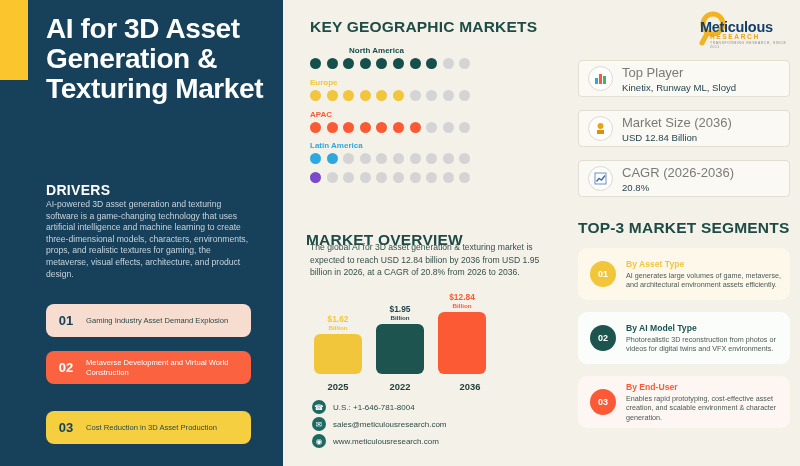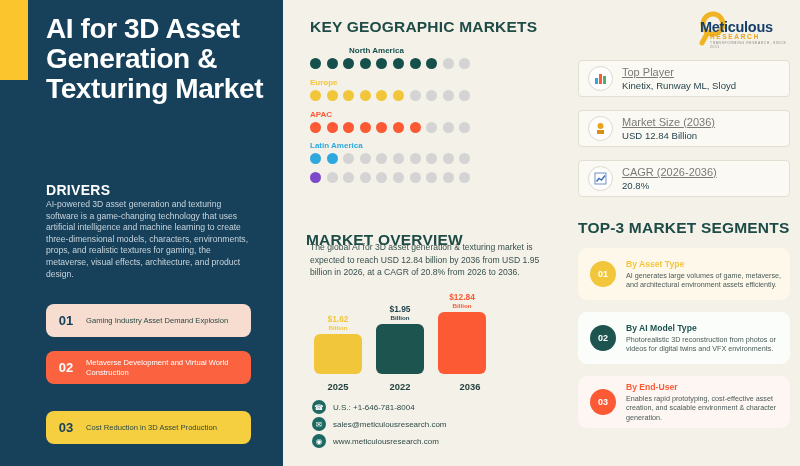--- a/index.html
+++ b/index.html
@@ -87,21 +87,21 @@
     position: absolute; left: 578px; width: 212px; height: 37px;
     background: #fbf9f3; border: 1px solid #e2ded1; border-radius: 4px;
     display: flex; align-items: center;
   }
   .stat-icon {
     width: 25px; height: 25px; margin-left: 9px; flex: 0 0 25px;
     border-radius: 50%; border: 1px solid #ddd9cc; background: #ffffff;
     display: flex; align-items: center; justify-content: center;
   }
   .stat-txt { margin-left: 9px; }
-  .stat-label { font-size: 11px; color: #7b7b75; margin-bottom: 2px; text-decoration: underline; }
+  .stat-label { font-size: 13px; color: #7b7b75; margin-bottom: 2px; }
   .stat-value { font-size: 9.6px; font-weight: normal; color: #1d3f4a; }
 
   
   #overview-body {
     position: absolute; left: 310px; top: 241px; width: 245px;
     font-size: 8.6px; line-height: 12.6px; color: #37514e;
   }
 
   #chart { position: absolute; left: 312px; top: 292px; width: 190px; height: 100px; }
   .bar-group {

